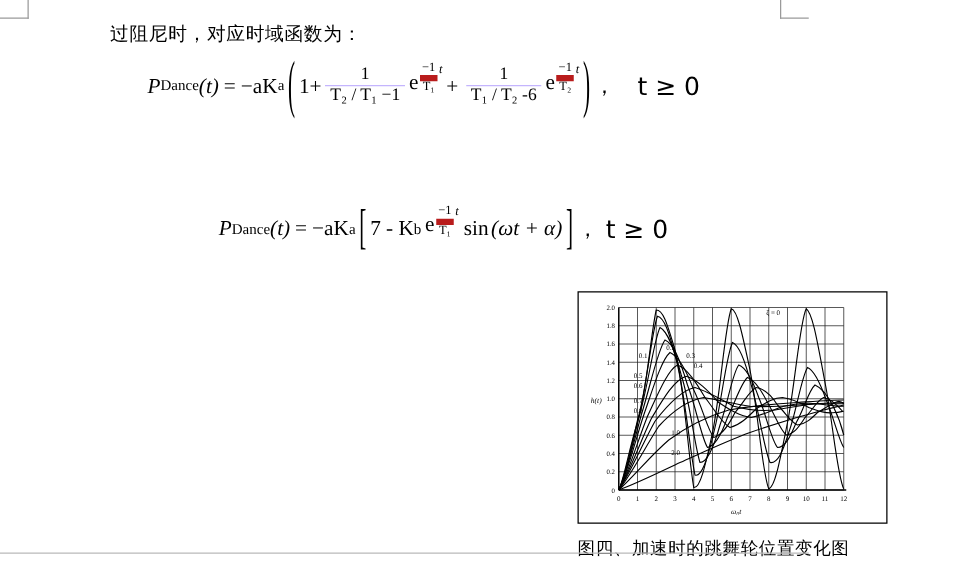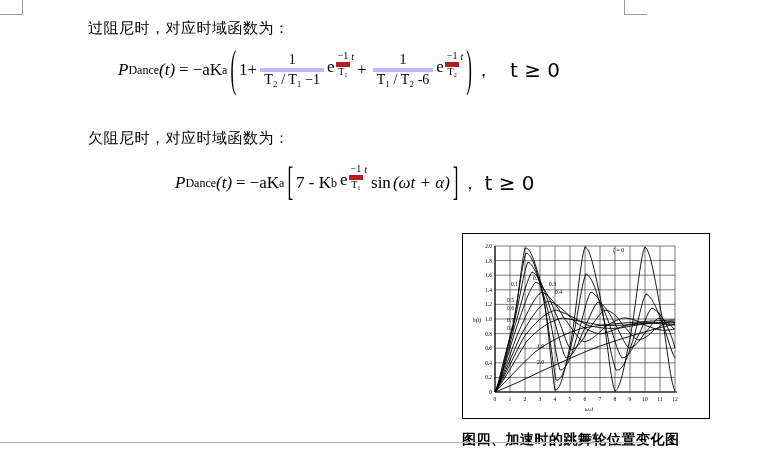--- a/index.html
+++ b/index.html
@@ -47,21 +47,21 @@
   .para {
     position: absolute;
     font-size: 15px;
     line-height: 20px;
     letter-spacing: 0.5px;
     white-space: nowrap;
   }
   .p-over   { left: 88px;  top: 18px; }
   .p-under  { left: 88px;  top: 128px; }
   .p-dance  { left: 58px;  top: 278px; }
-  .fig-cap  { left: 462px; top: 430px; font-size: 14px; font-weight: bold; }
+  .fig-cap  { left: 462px; top: 430px; font-size: 14px; }
 
   
   .formula {
     position: absolute;
     font-family: "Liberation Serif", serif;
     font-size: 17px;
     white-space: nowrap;
     display: flex;
     align-items: center;
   }
@@ -91,21 +91,21 @@
   .frac {
     display: inline-flex;
     flex-direction: column;
     align-items: center;
     vertical-align: middle;
     margin: 0 3px;
     font-size: 14px;
     line-height: 1.15;
   }
   .frac .num { padding: 0 4px; }
-  .frac .den { padding: 0 4px; border-top: 4px solid #c4b5fd; }
+  .frac .den { padding: 0 4px; border-top: 1px solid #c4b5fd; }
 
   .expo {
     display: inline-flex;
     flex-direction: column;
     align-items: center;
     vertical-align: super;
     font-size: 10px;
     line-height: 1.05;
     margin: 0 1px;
     position: relative;
@@ -176,21 +176,20 @@
         <span class="enum">−1</span>
         <span class="eden">T₂</span>
       </span>
       <span class="expo-t">t</span>
     </span>
     <span class="paren">)</span>
     <span class="cmp">，</span>
     <span class="cmp ge" style="margin-left:18px">t ≥ 0</span>
   </div>
 
-  <div class="para p-under">欠阻尼时，对应时域函数为：</div>
 
   <div class="formula f2">
     <span class="cmp var">P</span>
       <span class="sub">Dance</span>
       <span class="cmp var">(t)</span>
     <span class="cmp" style="margin:0 4px">=</span>
     <span class="cmp">−aK</span>
       <span class="sub">a</span>
     <span class="bracket">[</span>
     <span class="cmp">7 - K</span>

